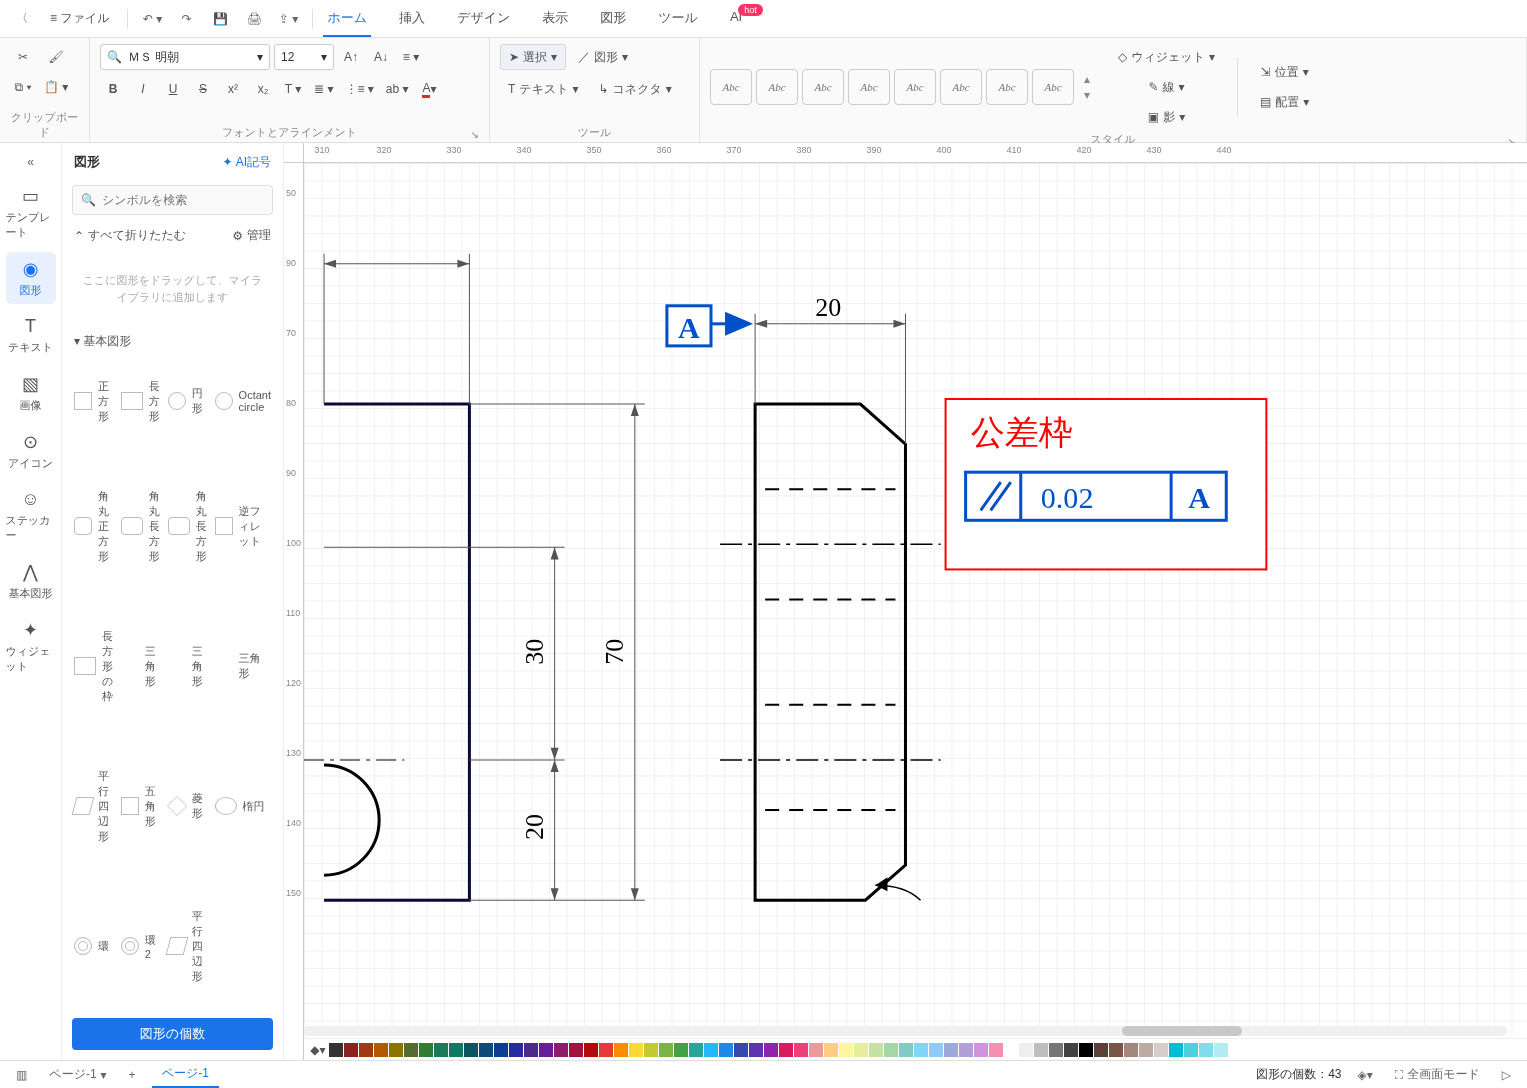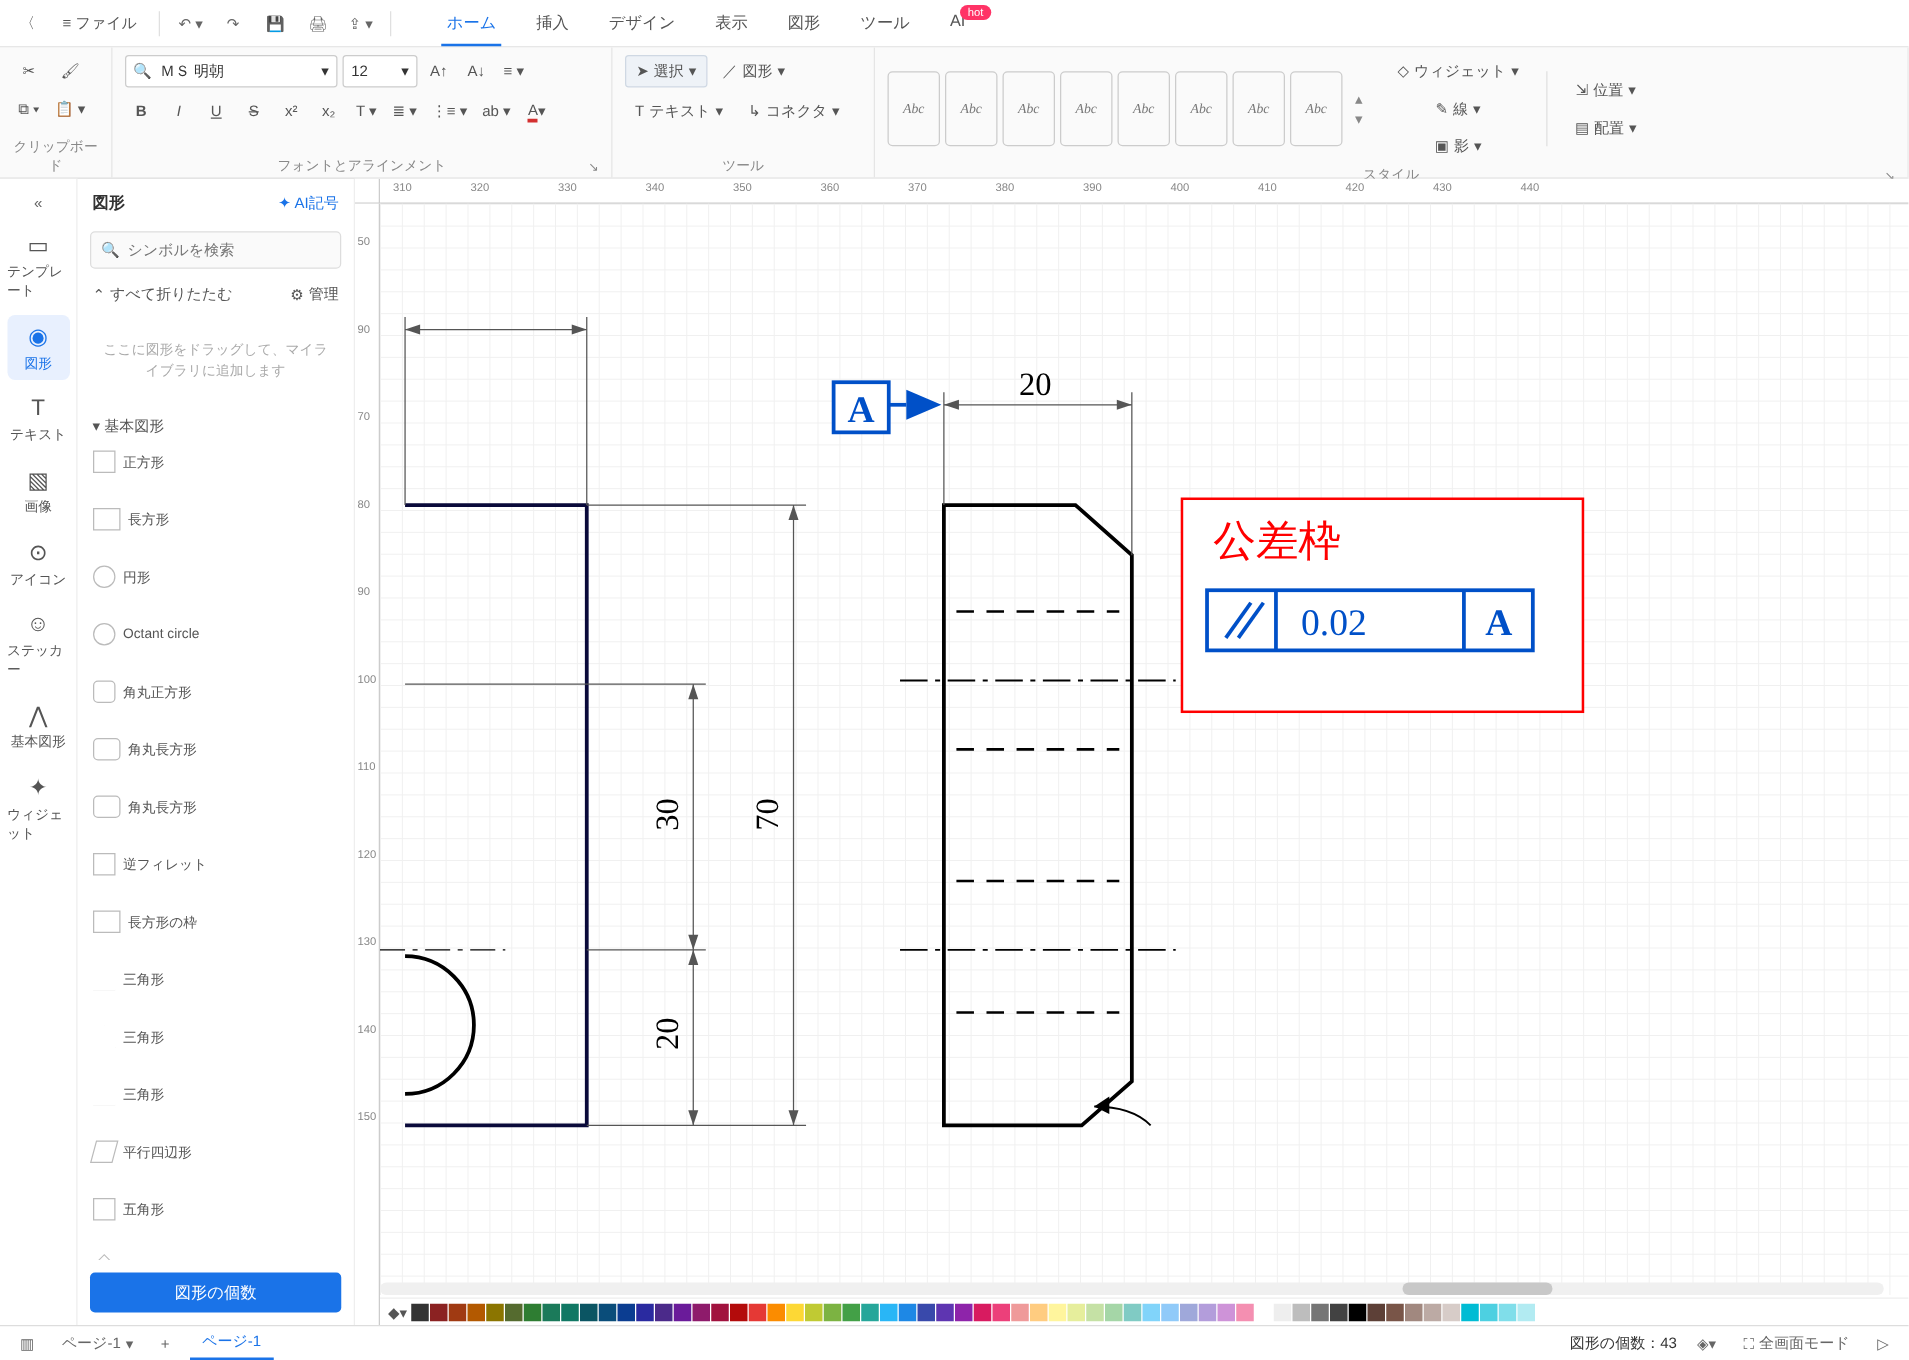--- a/index.html
+++ b/index.html
@@ -3,39 +3,39 @@
 <meta charset="utf-8">
 <style>
 * { box-sizing: border-box; margin: 0; padding: 0; }
 body { font-family: "Meiryo", "MS PGothic", sans-serif; font-size: 12px; color: #333; background: #fff; overflow: hidden; width: 1527px; height: 1088px; }
 
 
 .menubar { height: 38px; display: flex; align-items: center; border-bottom: 1px solid #e0e0e0; padding: 0 8px; gap: 6px; }
 .menubar .back-btn, .menubar .file-btn { padding: 4px 8px; cursor: pointer; color: #555; }
 .menubar .sep { width: 1px; height: 20px; background: #e0e0e0; margin: 0 4px; }
 .menubar .icon-btn { width: 28px; height: 28px; display: flex; align-items: center; justify-content: center; cursor: pointer; color: #666; }
-.menubar .tabs { display: flex; gap: 24px; margin-left: 30px; }
+.menubar .tabs { display: flex; gap: 24px; }
 .menubar .tab { padding: 8px 4px; cursor: pointer; color: #555; font-size: 13px; }
 .menubar .tab.active { color: #1a73e8; border-bottom: 2px solid #1a73e8; }
 .menubar .ai-badge { background: #ff3366; color: #fff; font-size: 9px; padding: 1px 6px; border-radius: 8px; position: relative; top: -8px; left: -4px; }
 
 
 .ribbon { height: 105px; display: flex; border-bottom: 1px solid #ddd; background: #fafafa; }
 .ribbon-group { border-right: 1px solid #e5e5e5; padding: 6px 10px 2px 10px; display: flex; flex-direction: column; justify-content: space-between; }
 .ribbon-group-body { display: flex; gap: 4px; flex: 1; align-items: flex-start; }
 .ribbon-group-label { text-align: center; font-size: 11px; color: #888; padding-top: 2px; position: relative; }
 .ribbon-col { display: flex; flex-direction: column; gap: 4px; }
 .ribbon-row { display: flex; gap: 4px; align-items: center; }
 .rbtn { min-width: 26px; height: 26px; display: flex; align-items: center; justify-content: center; cursor: pointer; color: #555; border-radius: 3px; padding: 0 4px; }
 .rbtn.wide { padding: 0 8px; gap: 4px; }
 .font-select { width: 170px; height: 26px; border: 1px solid #ccc; border-radius: 3px; display: flex; align-items: center; padding: 0 6px; background: #fff; font-size: 12px; gap: 6px; }
 .size-select { width: 60px; height: 26px; border: 1px solid #ccc; border-radius: 3px; display: flex; align-items: center; justify-content: space-between; padding: 0 6px; background: #fff; }
 .dialog-launcher { position: absolute; right: 0; bottom: 0; font-size: 10px; color: #888; cursor: pointer; }
 .style-gallery { display: flex; gap: 4px; align-items: center; }
-.style-item { width: 42px; height: 60px; border: 1px solid #ccc; border-radius: 4px; display: flex; align-items: center; justify-content: center; font-size: 11px; color: #777; font-style: italic; font-family: serif; }
+.style-item { width: 42px; height: 36px; border: 1px solid #ccc; border-radius: 4px; display: flex; align-items: center; justify-content: center; font-size: 11px; color: #777; font-style: italic; font-family: serif; }
 .style-gallery-more { width: 18px; height: 42px; display: flex; flex-direction: column; align-items: center; justify-content: center; color: #888; cursor: pointer; gap: 2px; }
 
 
 .main { display: flex; height: calc(100% - 38px - 105px - 28px); }
 
 
 .leftrail { width: 62px; background: #fff; border-right: 1px solid #eee; display: flex; flex-direction: column; align-items: center; padding-top: 8px; gap: 6px; }
 .leftrail .collapse { width: 100%; text-align: center; padding: 4px 0; color: #666; cursor: pointer; }
 .leftrail .rail-item { width: 50px; padding: 6px 0; display: flex; flex-direction: column; align-items: center; gap: 3px; cursor: pointer; border-radius: 6px; font-size: 11px; color: #555; }
 .leftrail .rail-item.active { background: #e8f0fe; color: #1a73e8; }
@@ -45,21 +45,21 @@
 .shapes-panel { width: 222px; border-right: 1px solid #eee; display: flex; flex-direction: column; }
 .shapes-panel .panel-header { display: flex; justify-content: space-between; align-items: center; padding: 10px 12px; }
 .shapes-panel .panel-title { font-weight: bold; font-size: 13px; }
 .shapes-panel .ai-link { color: #1a73e8; font-size: 12px; cursor: pointer; display: flex; align-items: center; gap: 3px; }
 .shapes-panel .search { margin: 4px 10px; height: 30px; border: 1px solid #ddd; border-radius: 4px; display: flex; align-items: center; padding: 0 8px; gap: 6px; color: #999; background: #fafafa; }
 .shapes-panel .search input { border: none; outline: none; flex: 1; background: transparent; font-size: 12px; }
 .shapes-panel .panel-row { display: flex; justify-content: space-between; padding: 8px 12px; font-size: 12px; color: #555; }
 .shapes-panel .panel-row span { cursor: pointer; display: flex; align-items: center; gap: 4px; }
 .shapes-panel .drop-hint { margin: 6px 12px; padding: 14px 8px; text-align: center; color: #aaa; font-size: 11px; line-height: 1.5; }
 .shapes-panel .section-title { padding: 8px 12px 4px 12px; font-size: 12px; color: #555; cursor: pointer; }
-.shapes-panel .shape-grid { display: grid; grid-template-columns: 1fr; gap: 16px 2px; padding: 0 10px; overflow-y: auto; flex: 1; }
+.shapes-panel .shape-grid { display: grid; grid-template-columns: 1fr 1fr 1fr 1fr; gap: 16px 2px; padding: 0 10px; overflow-y: auto; flex: 1; }
 .shape-cell { display: flex; align-items: center; gap: 6px; padding: 6px 2px; font-size: 11px; color: #555; cursor: pointer; }
 .shape-cell .sicon { width: 18px; height: 18px; border: 1px solid #bbb; flex-shrink: 0; }
 .shape-cell .sicon.circle { border-radius: 50%; }
 .shape-cell .sicon.rounded { border-radius: 4px; }
 .shapes-panel .more-btn { margin: 10px; height: 32px; background: #1a73e8; color: #fff; border-radius: 4px; display: flex; align-items: center; justify-content: center; cursor: pointer; font-size: 13px; }
 
 
 .canvas-wrap { flex: 1; position: relative; overflow: hidden; background: #fff; }
 .ruler-h { position: absolute; top: 0; left: 20px; right: 0; height: 20px; background: #fff; border-bottom: 1px solid #ccc; }
 .ruler-h .tick { position: absolute; top: 2px; font-size: 9px; color: #888; transform: translateX(-50%); }

